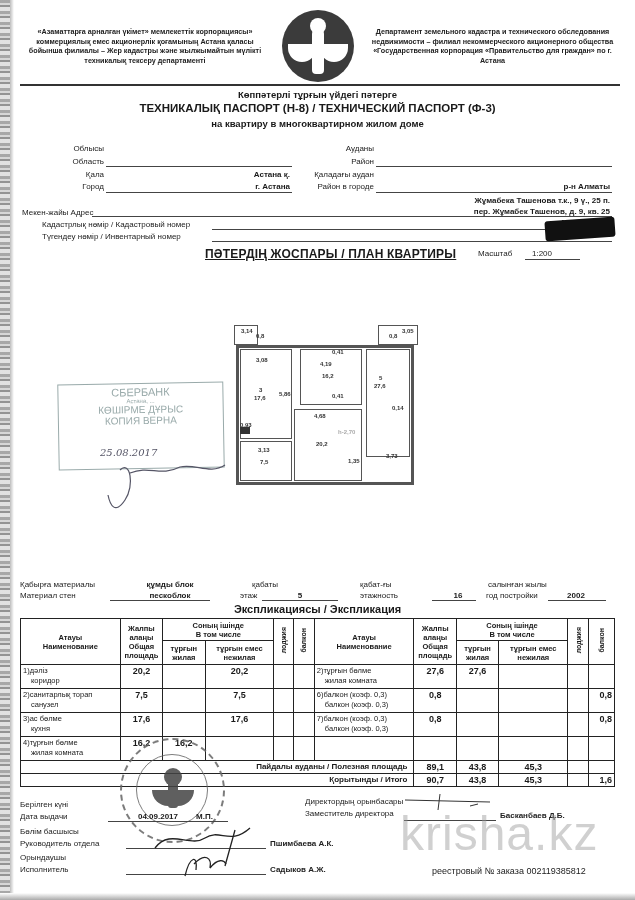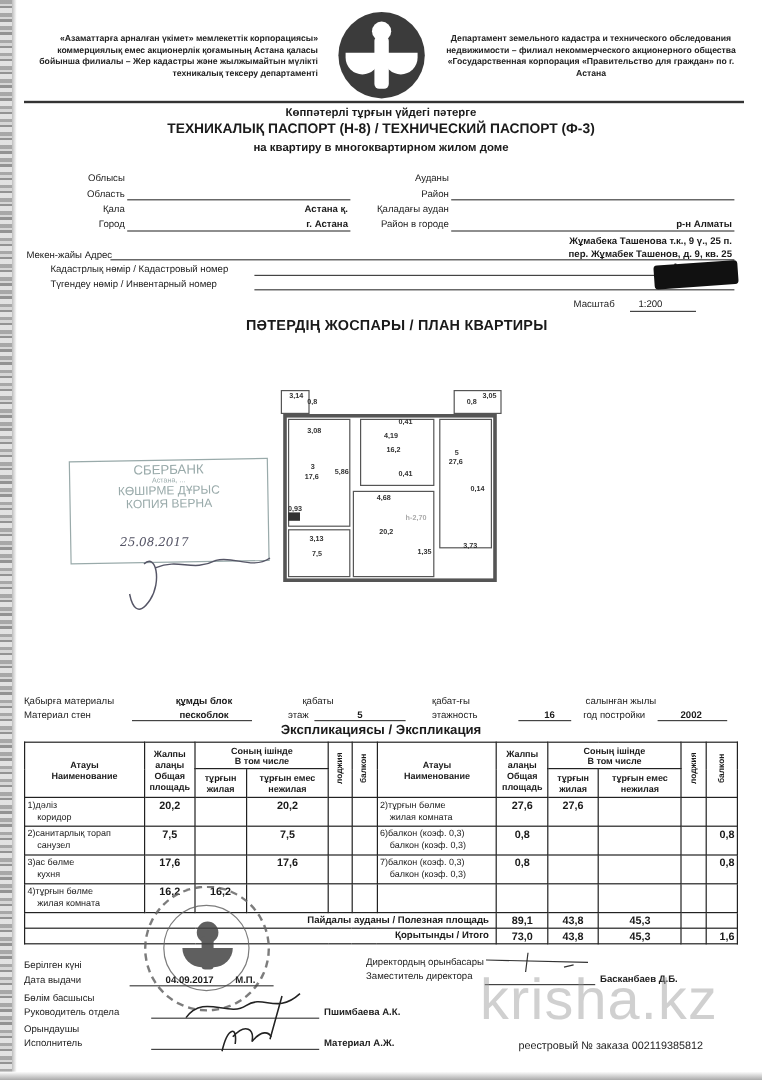--- a/index.html
+++ b/index.html
@@ -33,21 +33,21 @@
   .rowname { font-size: 7.5px; line-height: 10px; }
   .seal { border-radius: 50%; border: 2px dashed #666; }
   .watermark { font-size: 48px; font-weight: normal; color: rgba(150,150,150,.45); letter-spacing: 1px; }
 </style>
 </head>
 <body>
 
 <div class="abs scan-edge"></div>
 <div class="abs scan-edge2"></div>
 
-<div class="abs hdr-text" style="left:25px;top:27px;width:240px;text-align:right;">«Азаматтарға арналған үкімет» мемлекеттік корпорациясы» коммерциялық емес акционерлік қоғамының Астана қаласы бойынша филиалы – Жер кадастры және жылжымайтын мүлікті техникалық тексеру департаменті</div>
+<div class="abs hdr-text" style="left:25px;top:27px;width:240px;">«Азаматтарға арналған үкімет» мемлекеттік корпорациясы» коммерциялық емес акционерлік қоғамының Астана қаласы бойынша филиалы – Жер кадастры және жылжымайтын мүлікті техникалық тексеру департаменті</div>
 <div class="abs logo">
   <div class="petal" style="left:28px;top:8px;width:16px;height:16px;border-radius:50%;"></div>
   <div class="petal" style="left:30px;top:20px;width:12px;height:44px;border-radius:4px;"></div>
   <div class="petal" style="left:6px;top:34px;width:28px;height:18px;border-radius:0 0 20px 20px;"></div>
   <div class="petal" style="left:38px;top:34px;width:28px;height:18px;border-radius:0 0 20px 20px;"></div>
 </div>
 <div class="abs hdr-text" style="left:370px;top:27px;width:245px;">Департамент земельного кадастра и технического обследования недвижимости – филиал некоммерческого акционерного общества «Государственная корпорация «Правительство для граждан» по г. Астана</div>
 
 <div class="abs hr-thick" style="top:84px;"></div>
 
@@ -79,21 +79,21 @@
 <div class="abs lbl" style="left:22px;top:208px;">Мекен-жайы Адрес</div>
 <div class="abs val" style="left:380px;top:207px;width:230px;">пер. Жұмабек Ташенов, д. 9, кв. 25</div>
 <div class="abs line" style="left:92px;top:216px;width:520px;"></div>
 
 <div class="abs lbl" style="left:42px;top:220px;">Кадастрлық нөмір / Кадастровый номер</div>
 <div class="abs line" style="left:212px;top:229px;width:400px;"></div>
 <div class="abs lbl" style="left:42px;top:232px;">Түгендеу нөмір / Инвентарный номер</div>
 <div class="abs line" style="left:212px;top:241px;width:400px;"></div>
 <div class="abs redact" style="left:545px;top:219px;width:70px;height:20px;"></div>
 
-<div class="abs plan-title" style="left:205px;top:264px;">ПӘТЕРДІҢ ЖОСПАРЫ / ПЛАН КВАРТИРЫ</div>
+<div class="abs plan-title" style="left:205px;top:247px;text-decoration:underline;">ПӘТЕРДІҢ ЖОСПАРЫ / ПЛАН КВАРТИРЫ</div>
 <div class="abs lbl" style="left:478px;top:249px;">Масштаб</div>
 <div class="abs lbl" style="left:532px;top:249px;">1:200</div>
 <div class="abs line" style="left:525px;top:259px;width:55px;"></div>
 
 <div class="abs" style="left:234px;top:325px;width:184px;height:160px;">
   <div class="wall" style="left:0;top:0;width:24px;height:20px;border-width:1px;"></div>
   <div class="wall" style="left:144px;top:0;width:40px;height:20px;border-width:1px;"></div>
   <div class="wall" style="left:2px;top:20px;width:178px;height:140px;border-width:3px;"></div>
   <div class="wall" style="left:6px;top:24px;width:52px;height:90px;border-width:1.5px;"></div>
   <div class="wall" style="left:6px;top:116px;width:52px;height:40px;border-width:1.5px;"></div>
@@ -314,21 +314,21 @@
     <td colspan="7" style="text-align:right;font-weight:bold;font-size:8px;padding-right:6px;">Пайдалы ауданы / Полезная площадь</td>
     <td class="num">89,1</td>
     <td class="num">43,8</td>
     <td class="num">45,3</td>
     <td></td>
     <td class="numr"></td>
   </tr>
 
   <tr style="height:13px">
     <td colspan="7" style="text-align:right;font-weight:bold;font-size:8px;padding-right:6px;">Қорытынды / Итого</td>
-    <td class="num">73,0</td>
+    <td class="num">90,7</td>
     <td class="num">43,8</td>
     <td class="num">45,3</td>
     <td></td>
     <td class="numr">1,6</td>
   </tr>
 </tbody>
   </table>
 
 <div class="abs seal" style="left:120px;top:738px;width:105px;height:105px;opacity:.85;">
   <div class="abs seal" style="left:14px;top:14px;width:72px;height:72px;border-style:solid;border-width:1px;"></div>
@@ -347,21 +347,21 @@
 <div class="abs lbl" style="left:20px;top:839px;">Руководитель отдела</div>
 <div class="abs line" style="left:126px;top:848px;width:140px;"></div>
 <div class="abs lbl" style="left:270px;top:839px;font-weight:bold;">Пшимбаева А.К.</div>
 <svg class="abs" style="left:150px;top:818px;" width="110" height="50">
   <path d="M5 30 C 20 10, 40 30, 55 20 S 80 28, 100 10 M85 12 L 75 48" stroke="#222" stroke-width="1.3" fill="none"></path>
 </svg>
 
 <div class="abs lbl" style="left:20px;top:853px;">Орындаушы</div>
 <div class="abs lbl" style="left:20px;top:865px;">Исполнитель</div>
 <div class="abs line" style="left:126px;top:874px;width:140px;"></div>
-<div class="abs lbl" style="left:270px;top:865px;font-weight:bold;">Материал А.Ж.</div>
+<div class="abs lbl" style="left:270px;top:865px;font-weight:bold;">Садыков А.Ж.</div>
 <svg class="abs" style="left:180px;top:850px;" width="50" height="28">
   <path d="M5 26 C 10 5, 18 5, 16 20 M14 14 C 25 2, 32 8, 30 18 C 38 8, 44 10, 46 14" stroke="#222" stroke-width="1.3" fill="none"></path>
 </svg>
 
 <div class="abs lbl" style="left:305px;top:797px;">Директордың орынбасары</div>
 <div class="abs lbl" style="left:305px;top:809px;">Заместитель директора</div>
 <div class="abs line" style="left:404px;top:820px;width:92px;"></div>
 <div class="abs lbl" style="left:500px;top:811px;font-weight:bold;">Басканбаев Д.Б.</div>
 <svg class="abs" style="left:400px;top:792px;" width="100" height="22">
   <path d="M5 8 L 90 10 M40 2 L 38 18 M70 14 L 78 12" stroke="#333" stroke-width="1" fill="none"></path>

